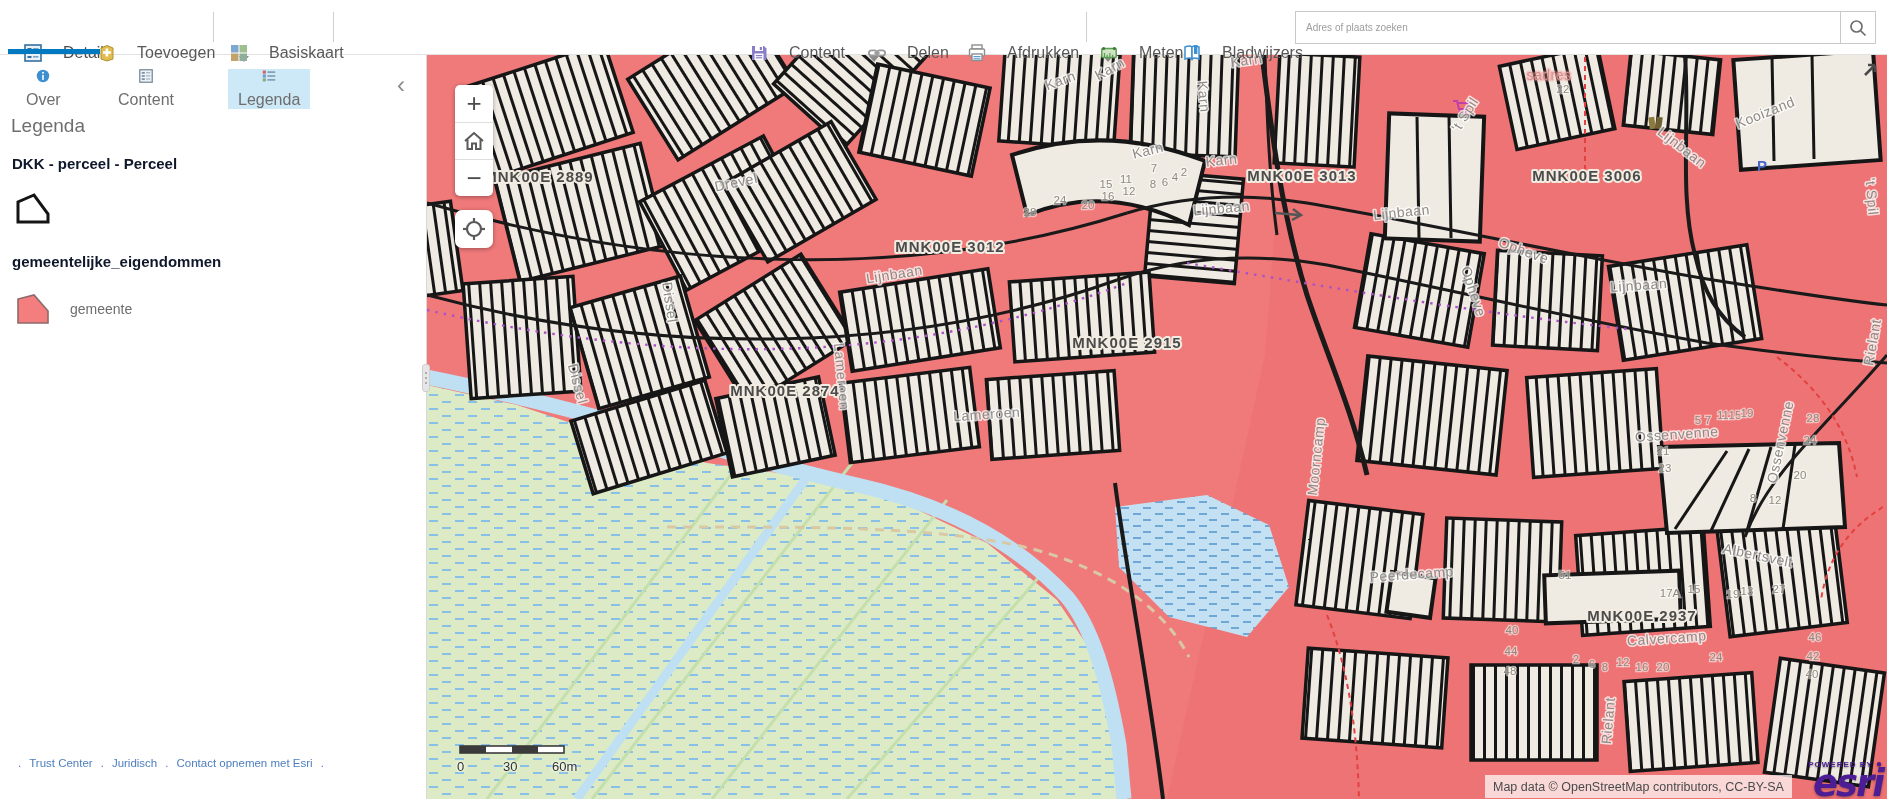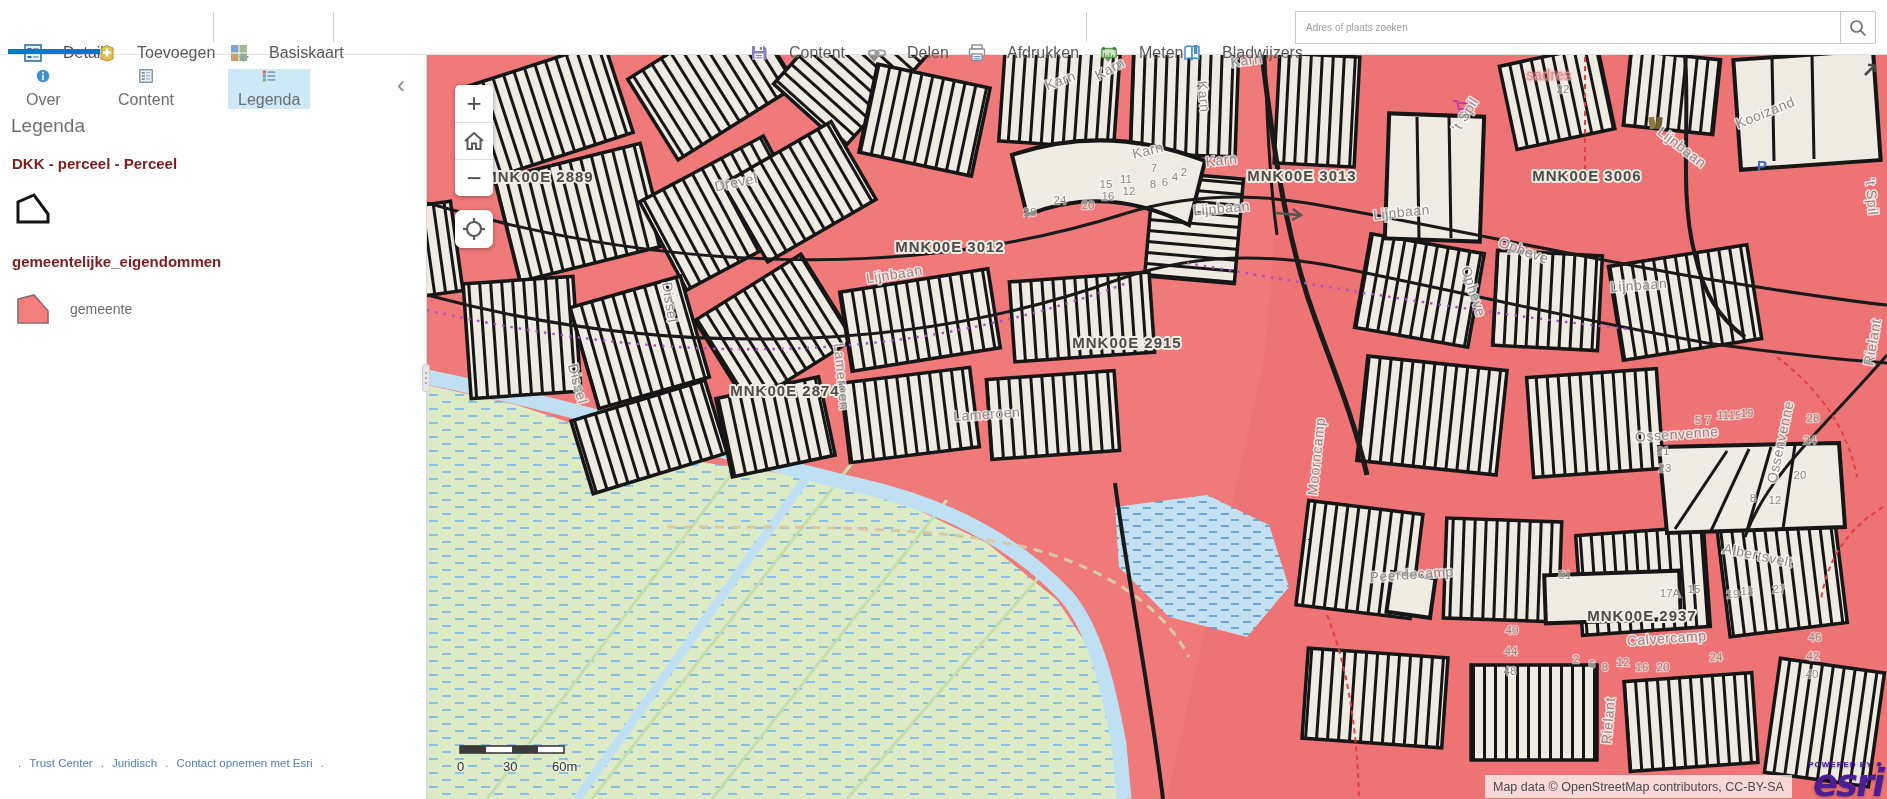--- a/index.html
+++ b/index.html
@@ -26,21 +26,21 @@
 
   
   #sidebar { position:absolute; left:0; top:55px; width:427px; height:744px;
     background:#fff; border-right:1px solid #d8d8d8; z-index:20; }
   .tab { position:absolute; display:flex; align-items:center; gap:8px;
     font-size:16px; color:#6e6e6e; height:40px; padding:0 10px; cursor:pointer;flex-direction:column; }
   .tab.active { background:#cde8f7; }
   #collapse-arrow { position:absolute; left:397px; top:20px; font-size:24px;
     color:#8a8a8a; cursor:pointer; line-height:20px; }
   #legend-title { position:absolute; left:11px; top:60px; font-size:19px; color:#6e6e6e; }
-  .layer-name { position:absolute; left:12px; font-size:15px; font-weight:bold; color:#7f1d1d; }
+  .layer-name { position:absolute; left:12px; font-size:15px; font-weight:bold; color:#0f172a; }
   #gemeente-row { position:absolute; left:16px; top:238px; display:flex; align-items:center; gap:20px;
     font-size:14px; color:#6e6e6e; }
   #side-footer { position:absolute; left:10px; top:700px; width:400px;
     font-size:11.5px; color:#4d7ebf; line-height:16px; }
   #side-footer a { color:#4d7ebf; text-decoration:none; cursor:pointer; }
   .fsep { color:#4d7ebf; padding:0 8px; }
   #drag-handle { position:absolute; left:422px; top:364px; width:8px; height:28px;
     background:#e6e6e6; border:1px solid #cfcfcf; border-radius:3px; z-index:25;
     display:flex; flex-direction:column; align-items:center; justify-content:center; gap:3px; cursor:col-resize;}
   #drag-handle i { width:2px; height:2px; background:#9a9a9a; border-radius:50%; }

